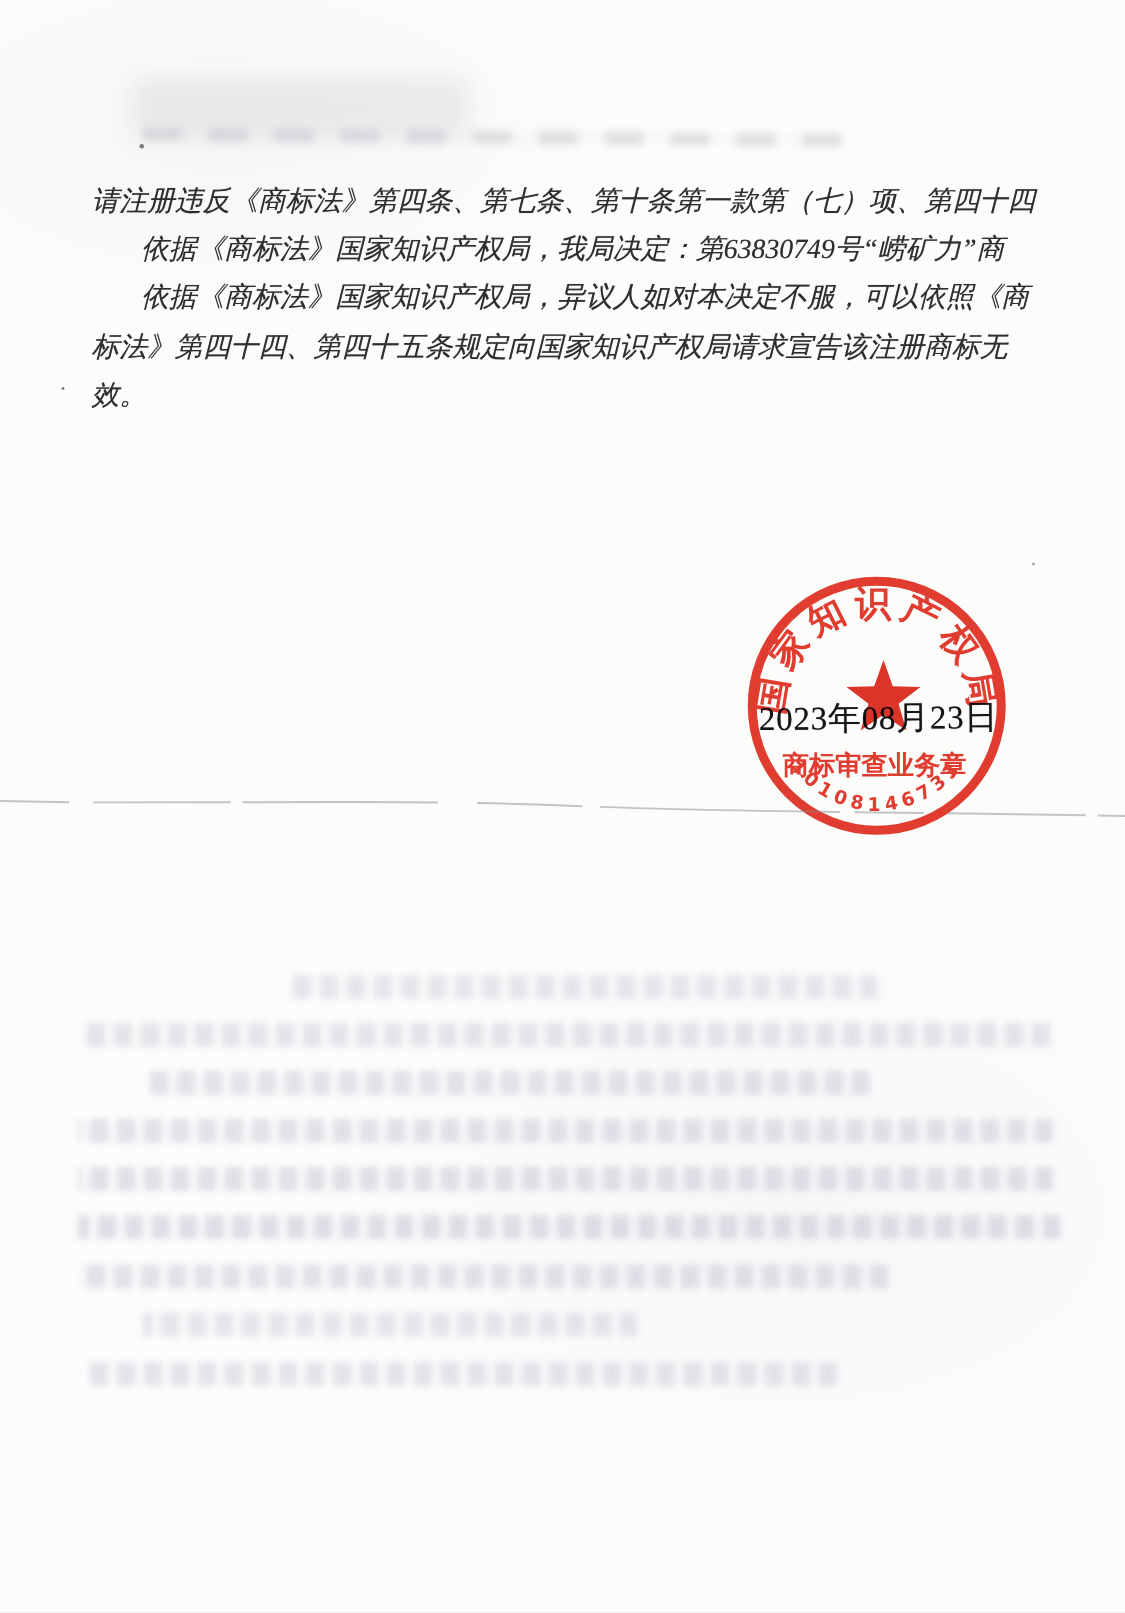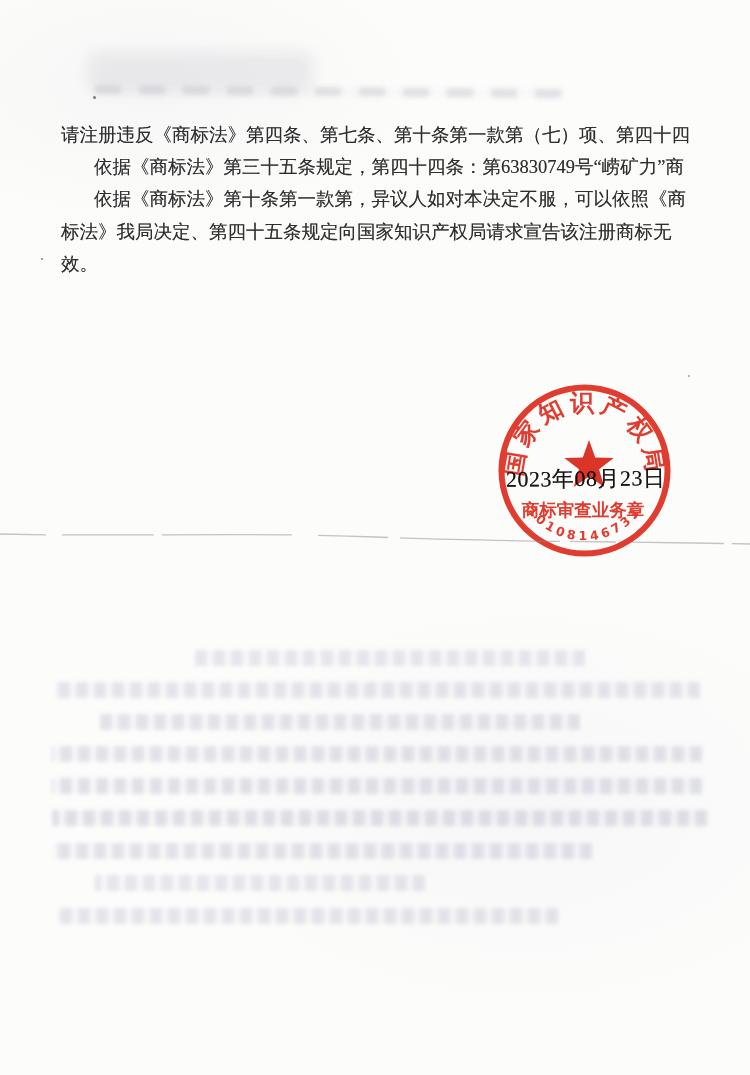--- a/index.html
+++ b/index.html
@@ -20,21 +20,21 @@
   .body-text {
     position: absolute;
     left: 61px;
     top: 119px;
     width: 660px;
     font-size: 18.5px;
     line-height: 32.2px;
     color: #2e2e2e;
     text-shadow: 0 0 0.5px rgba(55,55,55,0.55);
   }
-  .body-text .line { white-space: nowrap; }
+  .body-text .line { white-space: nowrap; font-style: italic; }
   .body-text .indent { padding-left: 33px; }
 
   
   .smudge-blob {
     position: absolute;
     left: 88px; top: 52px;
     width: 225px; height: 40px;
     background: rgba(200,200,208,0.30);
     border-radius: 10px;
     filter: blur(7px);
@@ -110,23 +110,23 @@
 </head>
 <body>
 
 <div class="page">
 
   <div class="smudge-blob"></div>
   <div class="smudge-squiggle"></div>
 
   <div class="body-text">
     <div class="line">请注册违反《商标法》第四条、第七条、第十条第一款第（七）项、第四十四</div>
-    <div class="line indent">依据《商标法》第三十五条规定，第四十四条：第63830749号“崂矿力”商</div>
-    <div class="line indent">依据《商标法》第十条第一款第，异议人如对本决定不服，可以依照《商</div>
-    <div class="line">标法》我局决定、第四十五条规定向国家知识产权局请求宣告该注册商标无</div>
+    <div class="line indent">依据《商标法》国家知识产权局，我局决定：第63830749号“崂矿力”商</div>
+    <div class="line indent">依据《商标法》国家知识产权局，异议人如对本决定不服，可以依照《商</div>
+    <div class="line">标法》第四十四、第四十五条规定向国家知识产权局请求宣告该注册商标无</div>
     <div class="line">效。</div>
   </div>
 
   <svg class="seal" viewBox="0 0 180 180">
     <defs>
       <path id="arcTop" d="M 26.5,90.7 A 62 62 0 1 1 150.5,90.7" fill="none"></path>
       <path id="arcBottom" d="M 27.9,123.5 A 70 70 0 0 0 149.1,123.5" fill="none"></path>
     </defs>
     <circle cx="88.5" cy="88.5" r="83" fill="none" stroke="#e23527" stroke-width="6"></circle>
     <polygon points="93,58 99.2,75.5 117.7,76 103,87.2 108.3,105 93,94.5 77.7,105 83,87.2 68.3,76 86.8,75.5" fill="#dc2c1f"></polygon>

